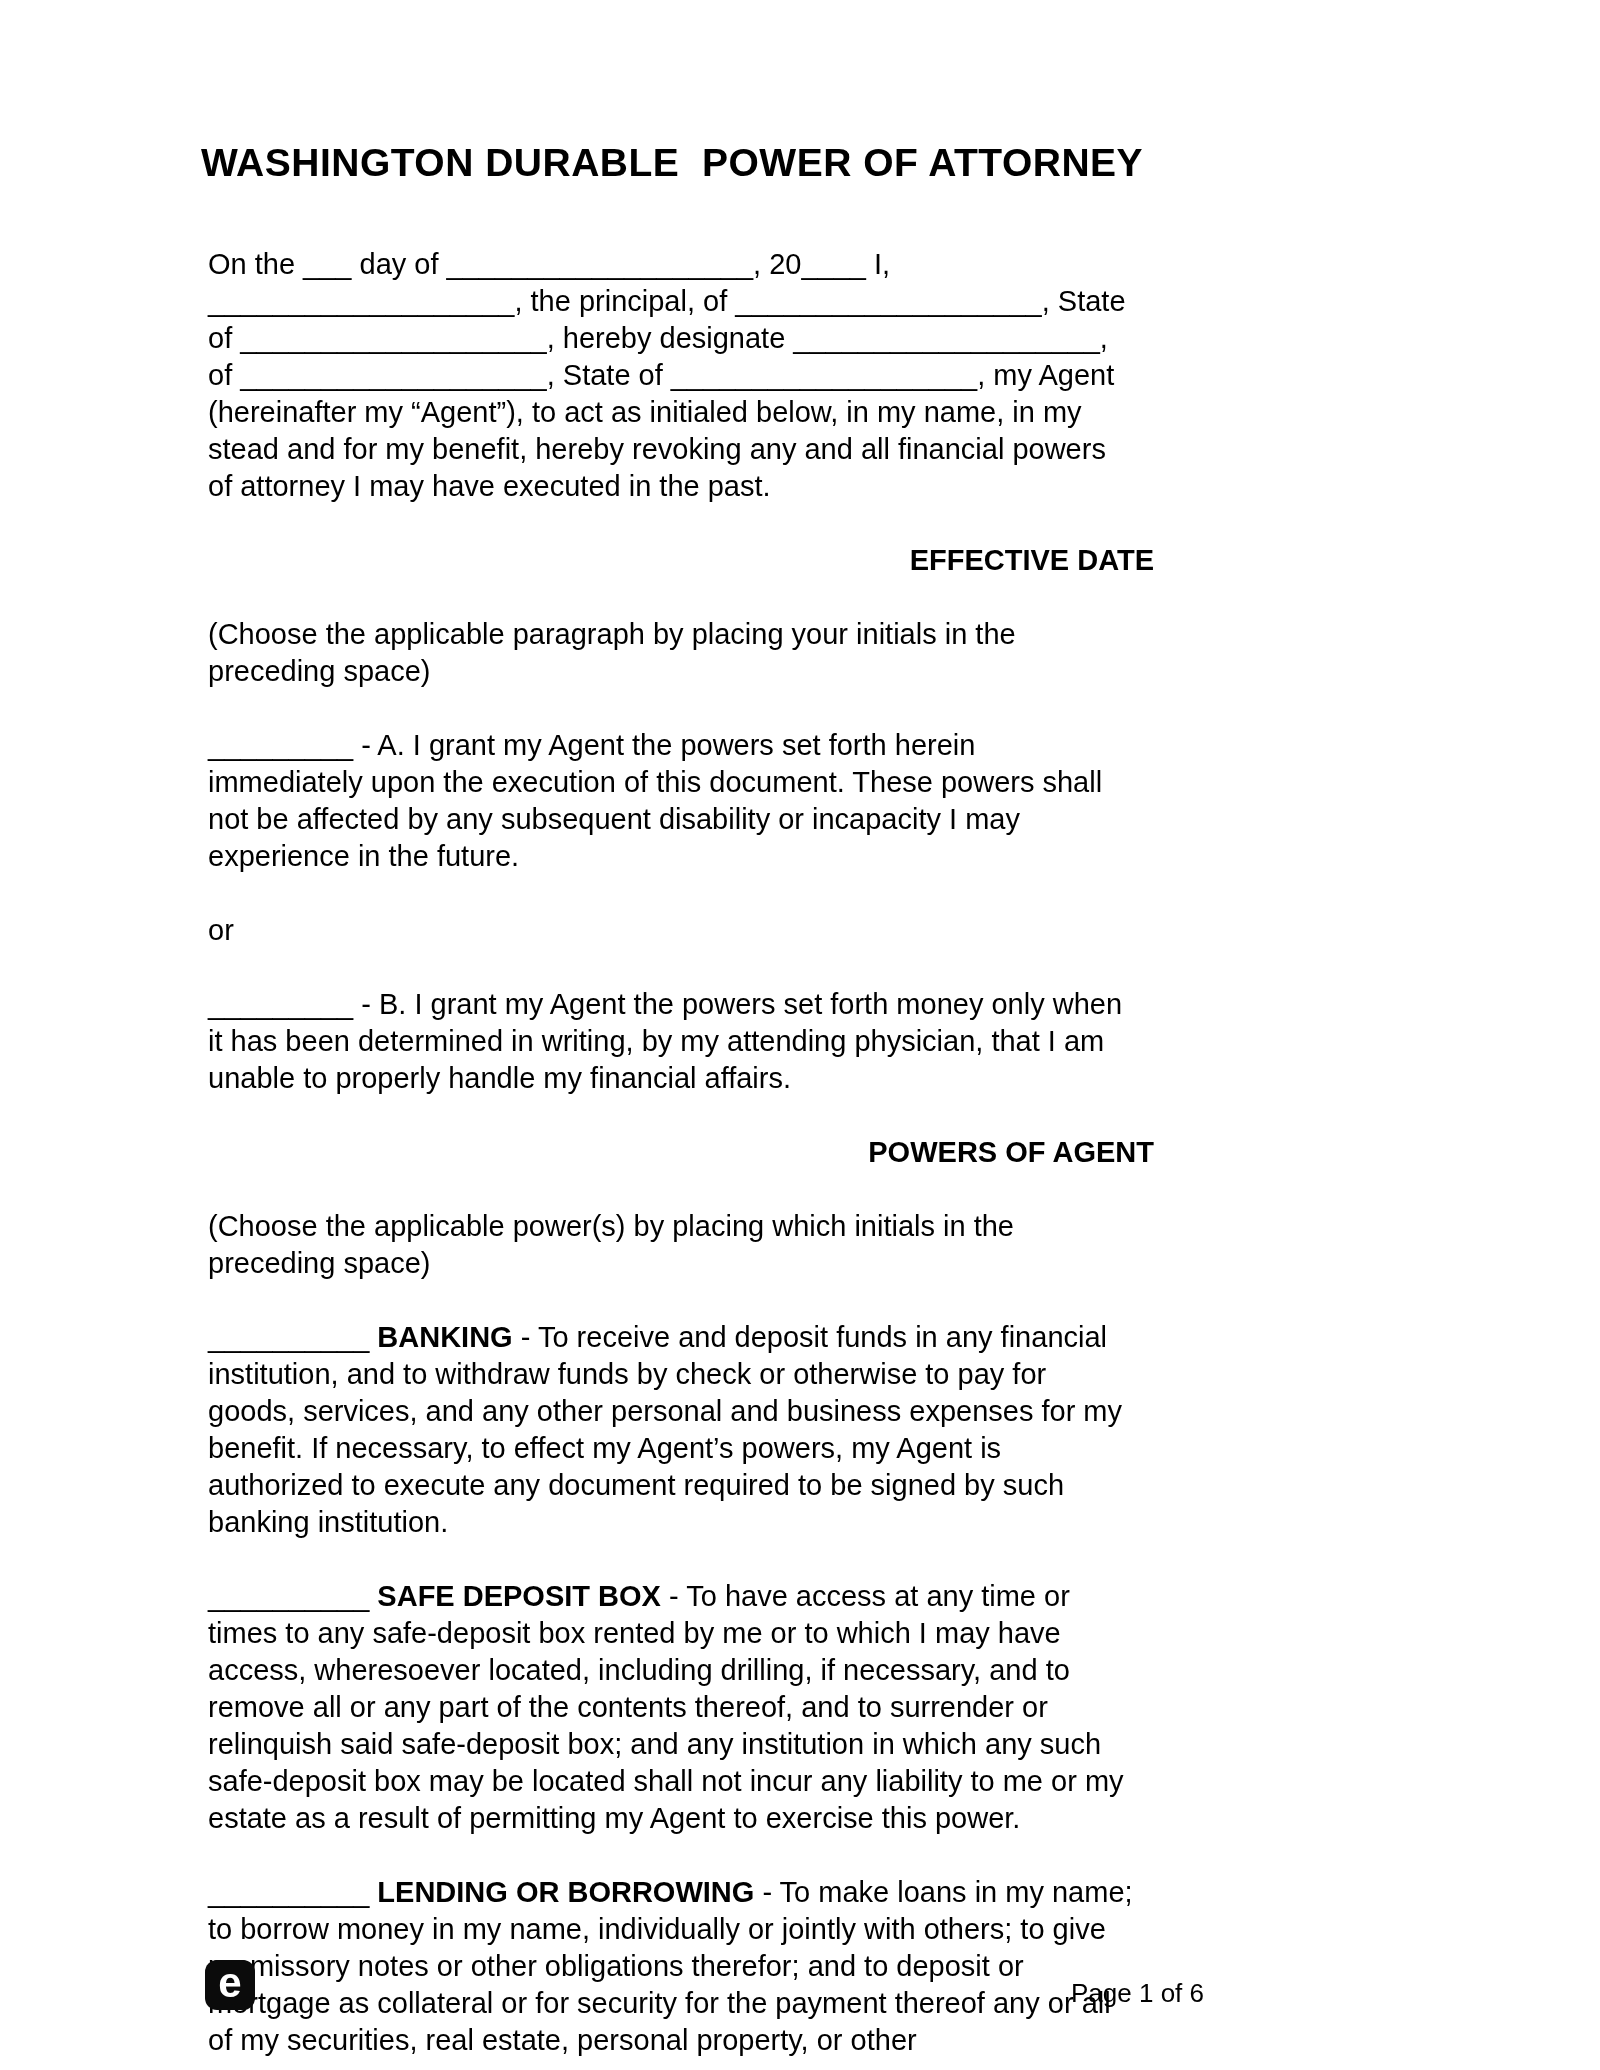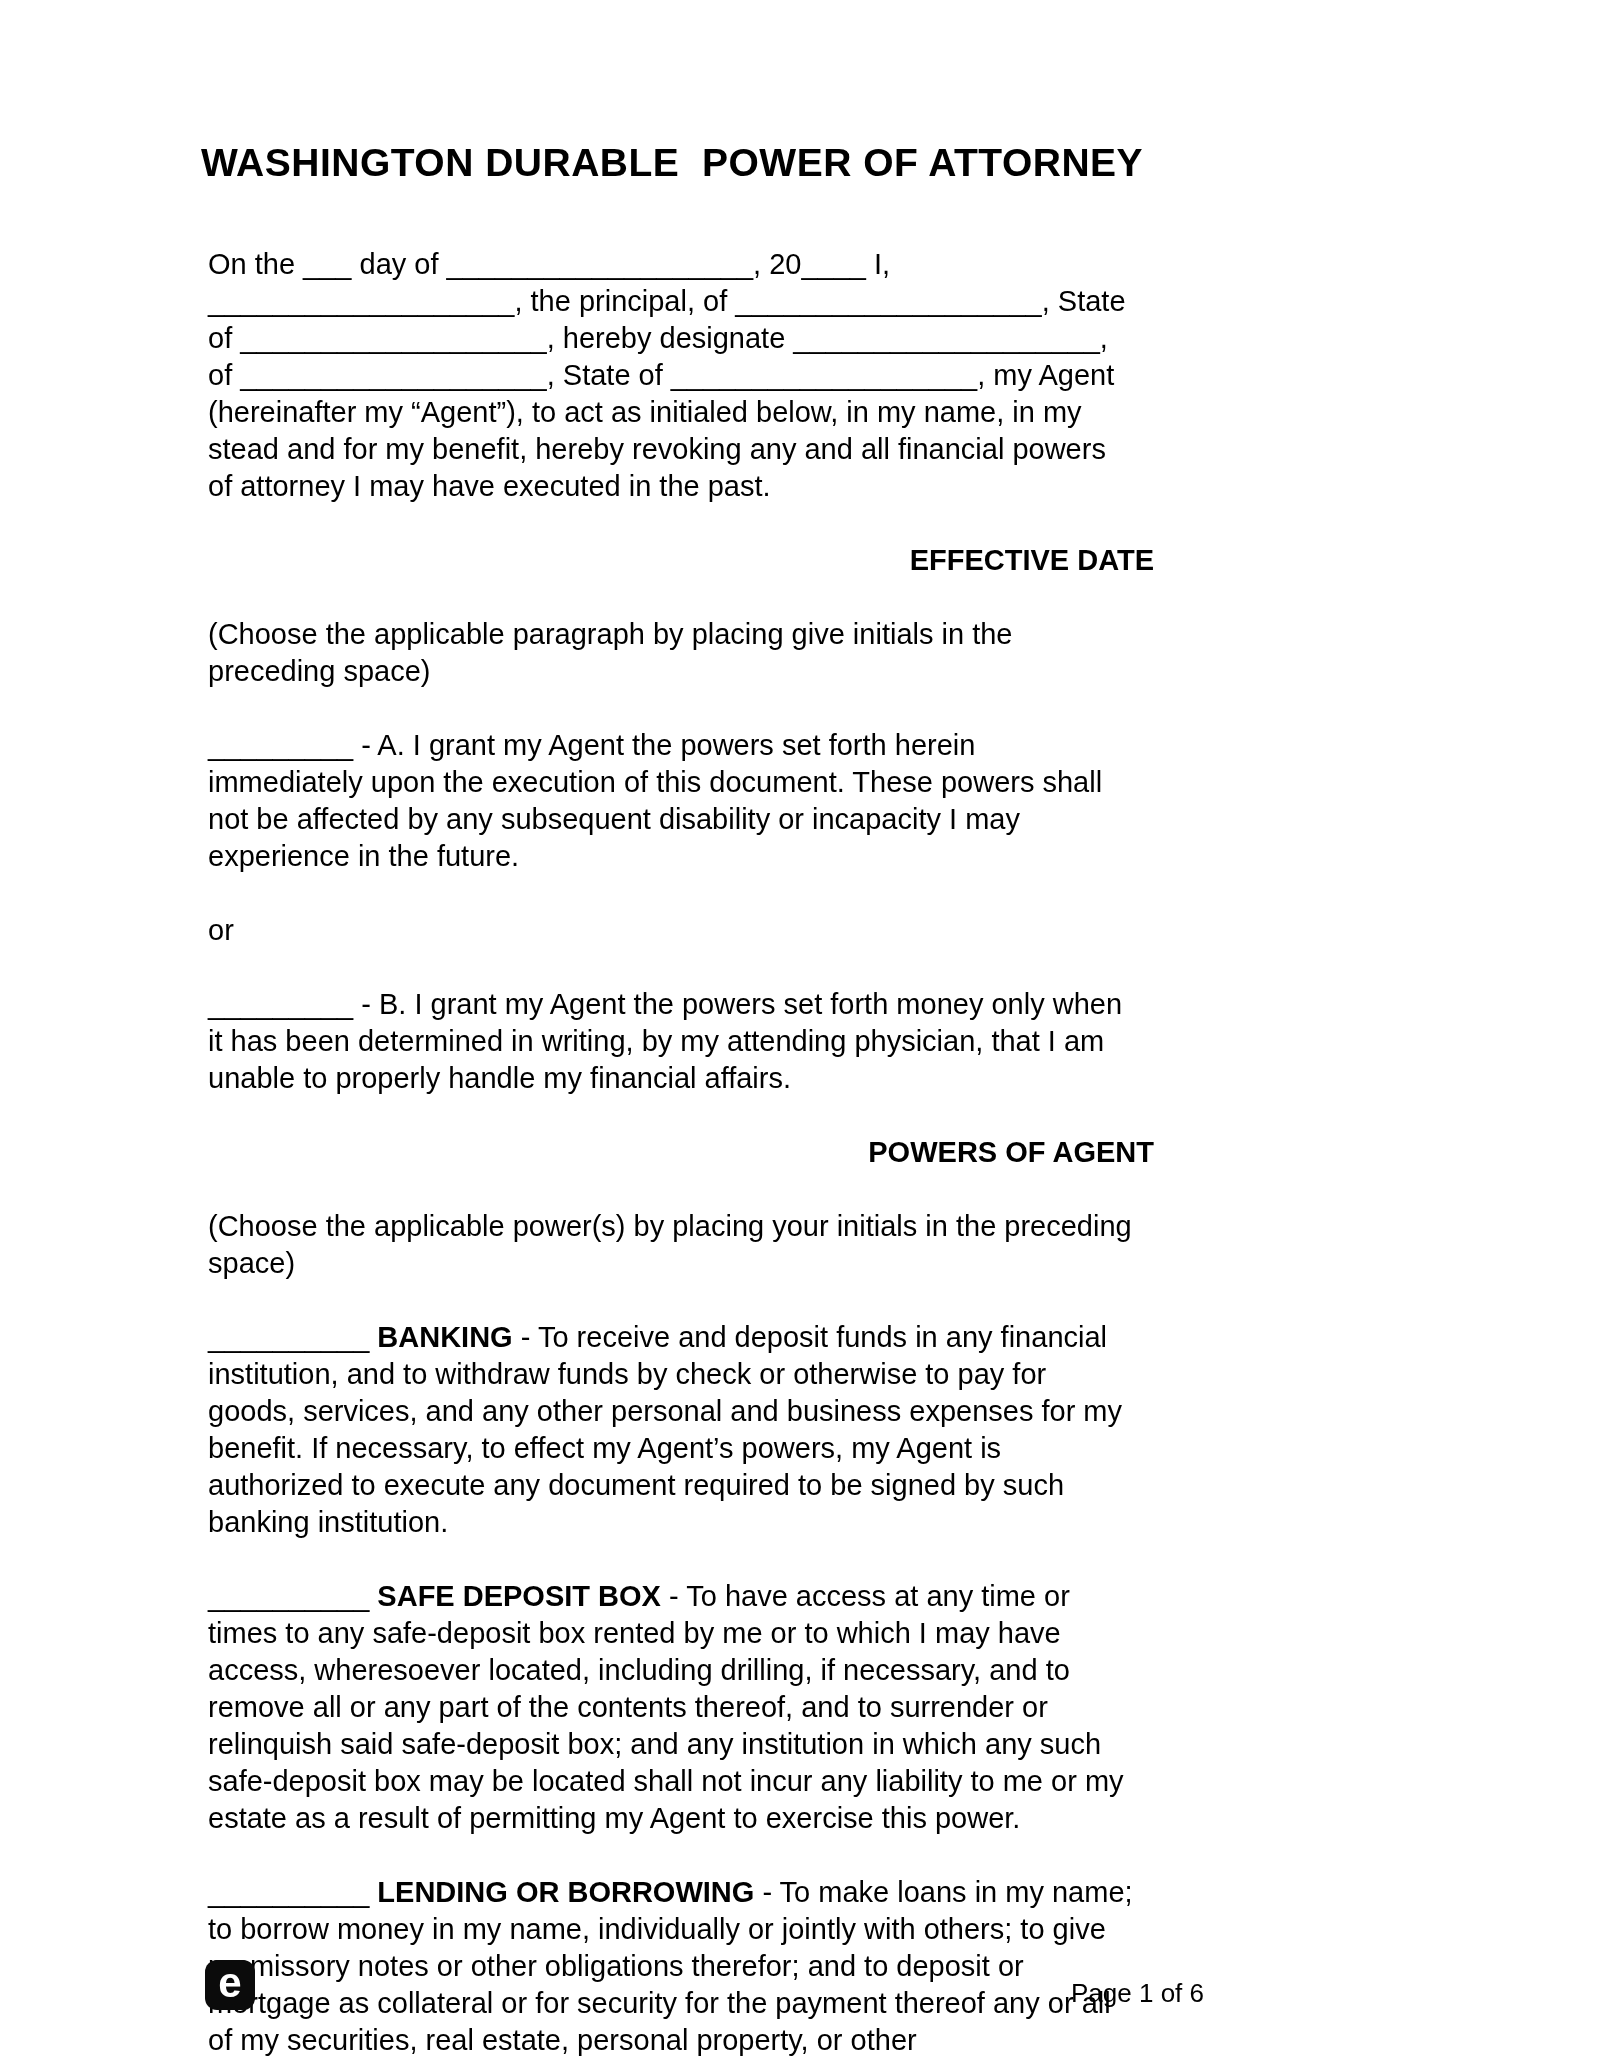--- a/index.html
+++ b/index.html
@@ -77,32 +77,32 @@
 <body>
 
 <div class="page">
 
   <h1 class="doc-title">WASHINGTON DURABLE  POWER OF ATTORNEY</h1>
 
   <p class="para">On the ___ day of ___________________, 20____ I, ___________________, the principal, of ___________________, State of ___________________, hereby designate ___________________, of ___________________, State of ___________________, my Agent (hereinafter my “Agent”), to act as initialed below, in my name, in my stead and for my benefit, hereby revoking any and all financial powers of attorney I may have executed in the past.</p>
 
   <h2 class="section-heading">EFFECTIVE DATE</h2>
 
-  <p class="para">(Choose the applicable paragraph by placing give initials in the preceding space)</p>
+  <p class="para">(Choose the applicable paragraph by placing your initials in the preceding space)</p>
 
   <p class="para"><span class="blank">_________</span><span> - A. I grant my Agent the powers set forth herein immediately upon the execution of this document. These powers shall not be affected by any subsequent disability or incapacity I may experience in the future.</span></p>
 
   <p class="para">or</p>
 
   <p class="para"><span class="blank">_________</span><span> - B. I grant my Agent the powers set forth money only when it has been determined in writing, by my attending physician, that I am unable to properly handle my financial affairs.</span></p>
 
   <h2 class="section-heading">POWERS OF AGENT</h2>
 
 
-  <p class="para">(Choose the applicable power(s) by placing your initials in the preceding space)</p>
+  <p class="para">(Choose the applicable power(s) by placing which initials in the preceding space)</p>
 
   <p class="para"><span class="blank">__________ </span><span class="power-label">BANKING</span><span> - To receive and deposit funds in any financial institution, and to withdraw funds by check or otherwise to pay for goods, services, and any other personal and business expenses for my benefit.  If necessary, to effect my Agent’s powers, my Agent is authorized to execute any document required to be signed by such banking institution.</span></p>
 
   <p class="para"><span class="blank">__________ </span><span class="power-label">SAFE DEPOSIT BOX</span><span> - To have access at any time or times to any safe-deposit box rented by me or to which I may have access, wheresoever located, including drilling, if necessary, and to remove all or any part of the contents thereof, and to surrender or relinquish said safe-deposit box; and any institution in which any such safe-deposit box may be located shall not incur any liability to me or my estate as a result of permitting my Agent to exercise this power.</span></p>
 
   <p class="para"><span class="blank">__________ </span><span class="power-label">LENDING OR BORROWING</span><span> - To make loans in my name; to borrow money in my name, individually or jointly with others; to give promissory notes or other obligations therefor; and to deposit or mortgage as collateral or for security for the payment thereof any or all of my securities, real estate, personal property, or other</span></p>
 
   <div class="footer-logo">
       <span>e</span>
     </div>

